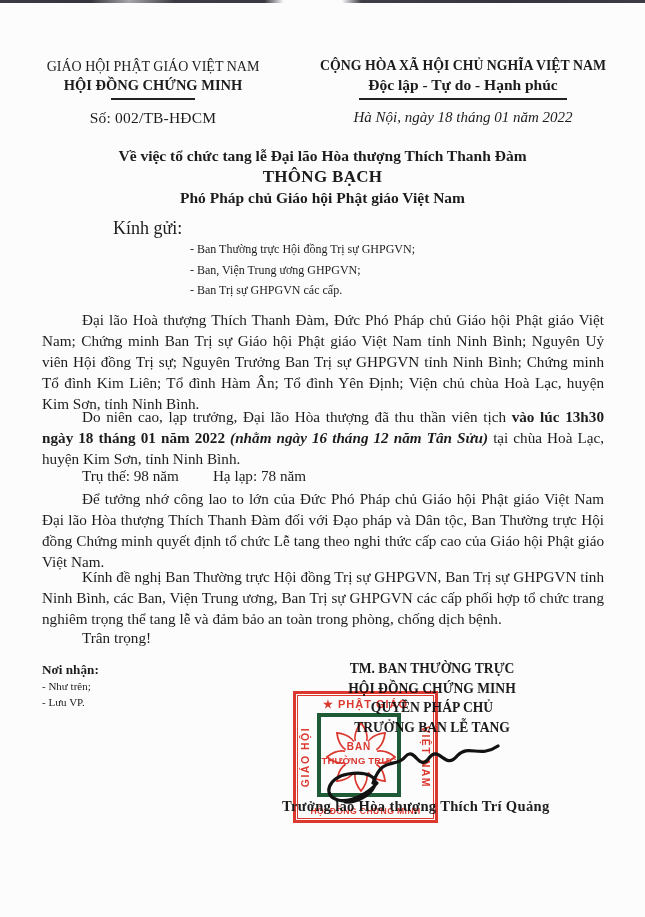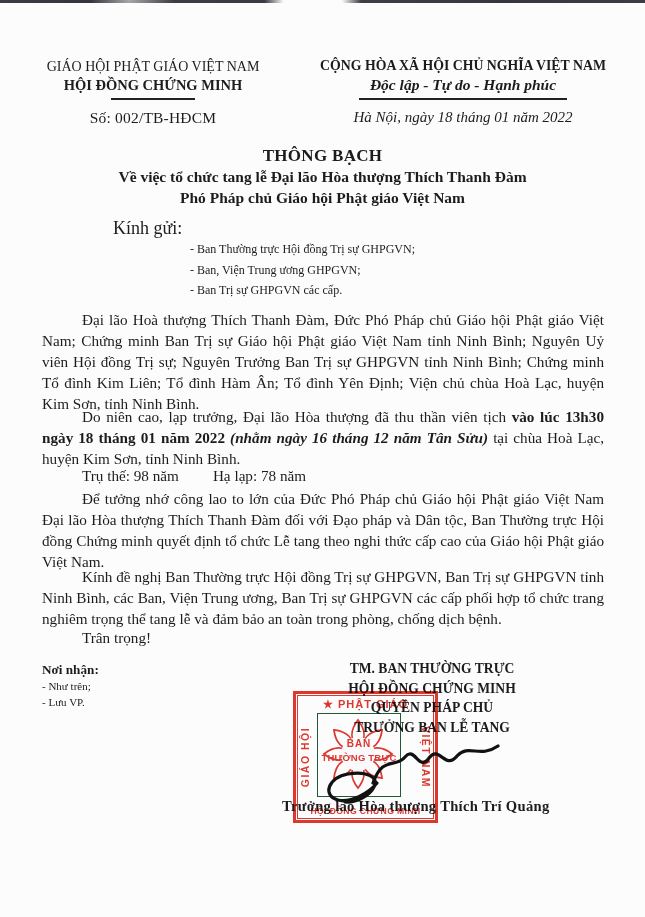--- a/index.html
+++ b/index.html
@@ -28,21 +28,21 @@
       #3e3e46 56%, #36363e 78%, #3c3c44 100%);
   }
 
   
   #header-left { left: 38px; top: 58px; width: 230px; font-size: 14px; line-height: 18px; }
   #header-left .l2 { font-size: 14.5px; }
   #header-left .rule { width: 84px; height: 1.5px; background: #222; margin: 4px auto 9px auto; }
   #header-left .docnum { font-size: 15.5px; letter-spacing: .2px; }
 
   #header-right { left: 318px; top: 57px; width: 290px; font-size: 13.8px; line-height: 18px; }
-  #header-right .l2 { font-size: 15.5px; margin-top: 1px; font-style: italic; }
+  #header-right .l2 { font-size: 15.5px; margin-top: 1px; }
   #header-right .rule { width: 208px; height: 1.5px; background: #222; margin: 4px auto 8px auto; }
   #header-right .dateline { font-size: 15px; }
 
   
   #title-block { left: 0; top: 145px; width: 645px; line-height: 21px; }
   #title-block .main { font-size: 17px; letter-spacing: .3px; }
   #title-block .sub { font-size: 15.5px; }
 
   
   #salutation-label { left: 113px; top: 218px; font-size: 18px; }
@@ -94,21 +94,21 @@
   }
   #seal .ring-left, #seal .ring-right {
     position: absolute; top: 50%; color: #dd2e24;
     font-family: "Liberation Sans", sans-serif; font-weight: bold;
     font-size: 10.5px; letter-spacing: 1.5px; white-space: nowrap;
   }
   #seal .ring-left  { left: 12px; transform: translate(-50%,-50%) rotate(-90deg); }
   #seal .ring-right { right: 12px; transform: translate(50%,-50%) rotate(90deg); }
   #seal .core {
     position: absolute; left: 24px; top: 22px; width: 84px; height: 84px;
-    border: 1px solid #14532d; background: transparent;
+    border: 4px solid #14532d; background: transparent;
   }
   #seal .core svg { position: absolute; left: 0; top: 0; }
   #seal .core .ctext {
     position: absolute; left: 0; width: 100%; text-align: center;
     color: #dd2e24; font-family: "Liberation Sans", sans-serif; font-weight: bold;
   }
   #seal .core .c1 { top: 24px; font-size: 10px; letter-spacing: 1px; }
   #seal .core .c2 { top: 38px; font-size: 9.5px; letter-spacing: .2px; }
 
   #signature-svg { left: 315px; top: 733px; z-index: 3; }
@@ -133,22 +133,22 @@
   </div>
 
   <div id="header-right" class="abs center">
     <div class="b">CỘNG HÒA XÃ HỘI CHỦ NGHĨA VIỆT NAM</div>
     <div class="b l2">Độc lập - Tự do - Hạnh phúc</div>
     <div class="rule"></div>
     <div class="i dateline">Hà Nội, ngày 18 tháng 01 năm 2022</div>
   </div>
 
   <div id="title-block" class="abs center">
+    <div class="b sub">Về việc tổ chức tang lễ Đại lão Hòa thượng Thích Thanh Đàm</div>
     <div class="b main">THÔNG BẠCH</div>
-    <div class="b sub">Về việc tổ chức tang lễ Đại lão Hòa thượng Thích Thanh Đàm</div>
     <div class="b sub">Phó Pháp chủ Giáo hội Phật giáo Việt Nam</div>
   </div>
 
   <div id="salutation-label" class="abs">Kính gửi:</div>
   <div id="recipient-list" class="abs">
     <div>- Ban Thường trực Hội đồng Trị sự GHPGVN;</div>
     <div>- Ban, Viện Trung ương GHPGVN;</div>
     <div>- Ban Trị sự GHPGVN các cấp.</div>
   </div>
 

